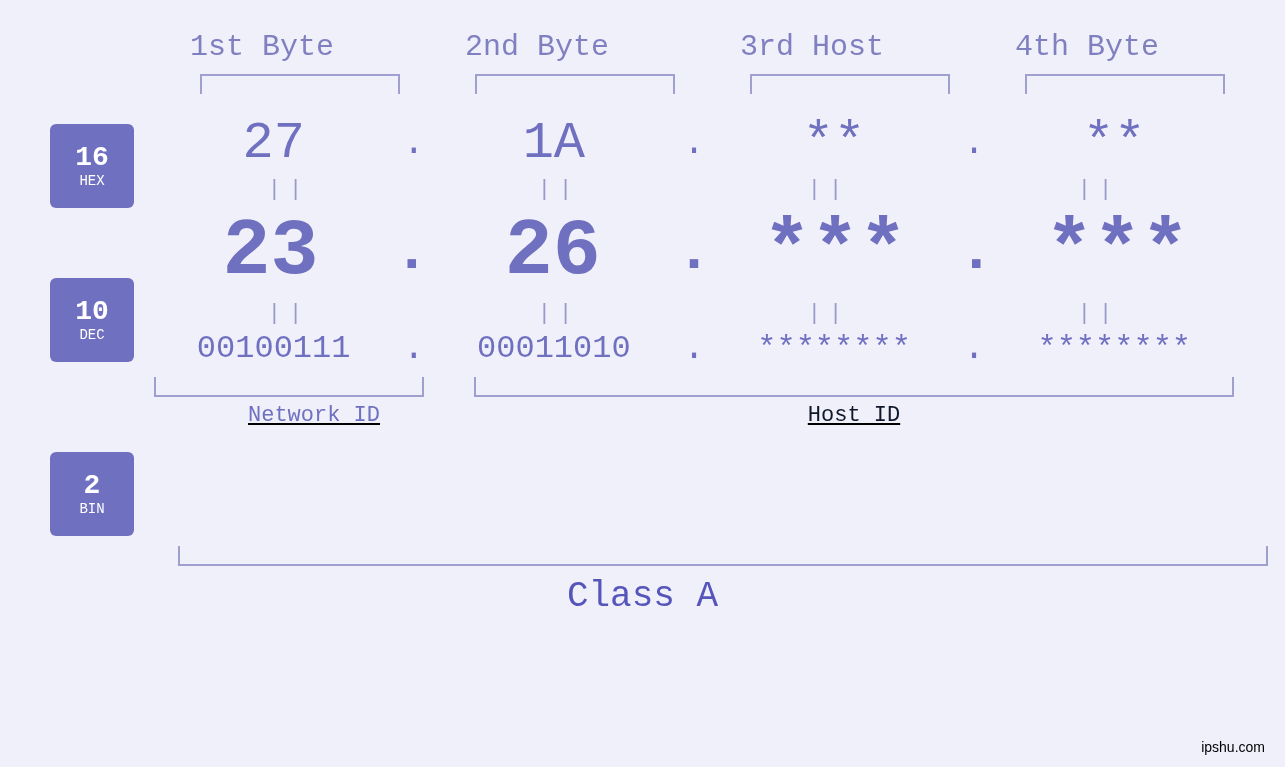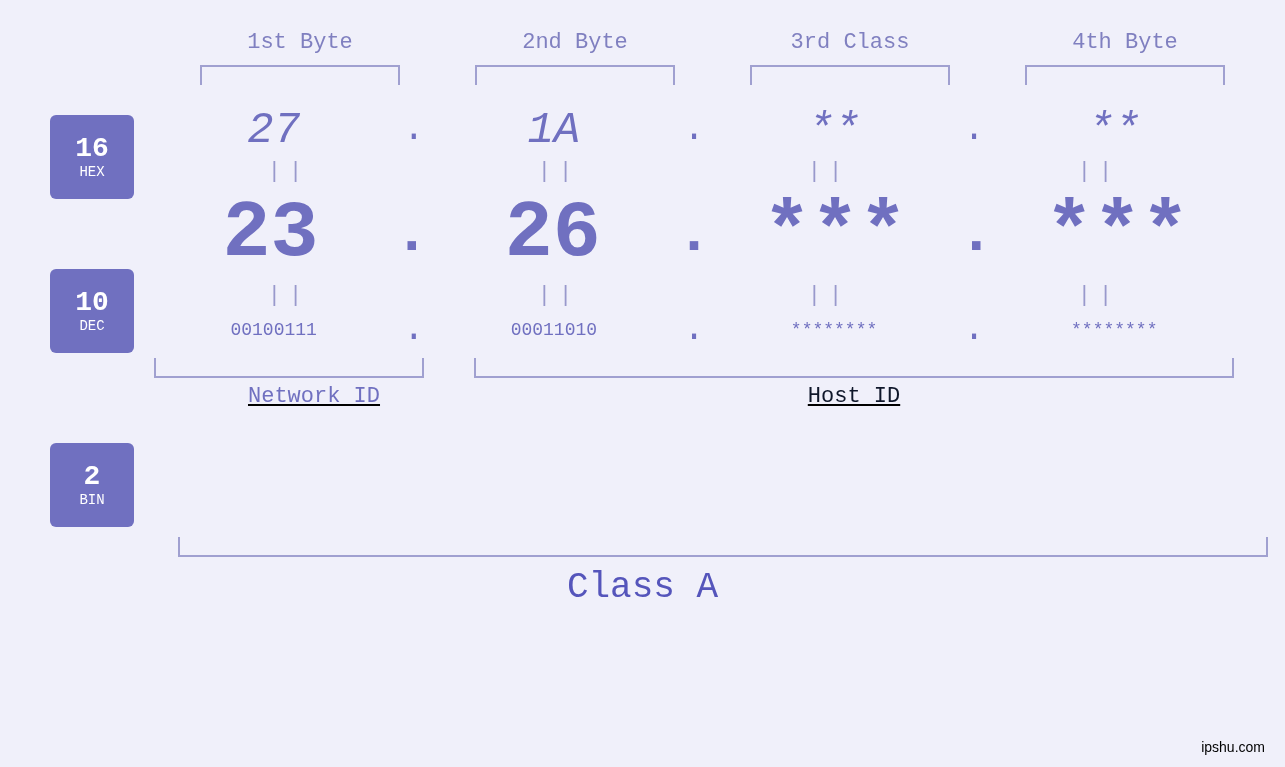--- a/index.html
+++ b/index.html
@@ -28,24 +28,24 @@
     .byte-labels-row {
       display: flex;
       width: 1100px;
       margin-left: 140px;
       justify-content: space-around;
       margin-bottom: 10px;
     }
 
     .byte-label {
       color: #8080c0;
-      font-size: 22px;
+      font-size: 30px;
       font-family: 'Courier New', Courier, monospace;
       width: 220px;
-      text-align: center;
+      text-align: left;
     }
 
     
     .bracket-row {
       display: flex;
       width: 1100px;
       margin-left: 140px;
       justify-content: space-around;
       margin-bottom: 20px;
     }
@@ -122,40 +122,39 @@
     }
 
     .dot-sep {
       color: #7070c0;
       font-size: 36px;
       line-height: 1;
     }
 
     
     .hex-row .cell-value {
-      font-size: 44px;
-      font-family: 'Courier New', Courier, monospace;
-      font-style: italic;
+      font-size: 52px;
+      font-family: 'Courier New', Courier, monospace;
     }
 
     
     .dec-row .cell-value {
       font-size: 80px;
       font-weight: bold;
       font-family: 'Courier New', Courier, monospace;
     }
 
     .dec-row .dot-sep {
       font-size: 60px;
       font-weight: bold;
     }
 
     
     .bin-row .cell-value {
-      font-size: 18px;
+      font-size: 32px;
       font-family: 'Courier New', Courier, monospace;
     }
 
     
     .equals-row {
       display: flex;
       align-items: center;
       justify-content: space-around;
       width: 1080px;
       margin: 4px 0;
@@ -261,21 +260,21 @@
     }
   </style>
 </head>
 <body>
 
 <div class="main-container">
 
   <div class="byte-labels-row">
     <div class="byte-label">1st Byte</div>
     <div class="byte-label">2nd Byte</div>
-    <div class="byte-label">3rd Class</div>
+    <div class="byte-label">3rd Host</div>
     <div class="byte-label">4th Byte</div>
   </div>
 
   <div class="bracket-row">
     <div class="bracket"></div>
     <div class="bracket"></div>
     <div class="bracket"></div>
     <div class="bracket"></div>
   </div>
 

